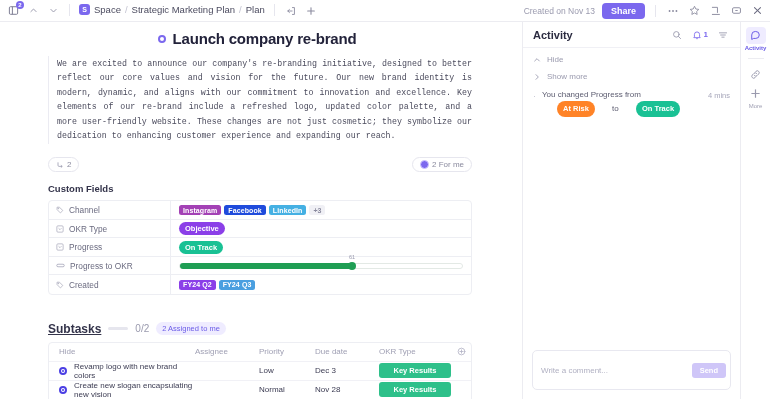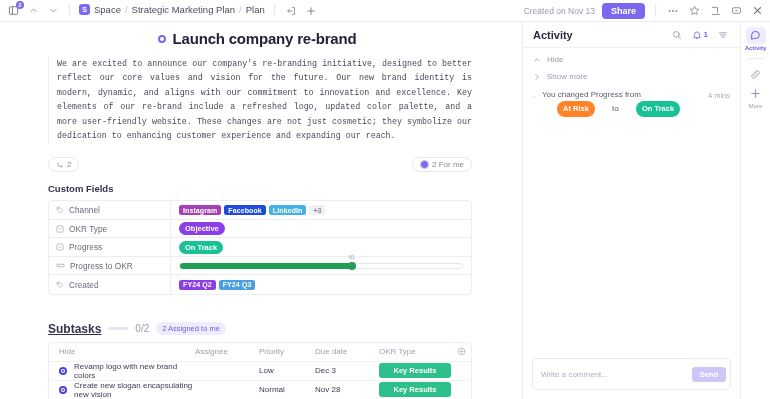--- a/index.html
+++ b/index.html
@@ -185,21 +185,21 @@
   .act-entry { display: flex; gap: 6px; font-size: 8px; color: #5c5c70; line-height: 12px; }
   .entry-bullet { color: #c4c4d2; flex: 0 0 auto; padding-top: 1px; font-size: 9px; }
   .entry-text { flex: 1; }
   .entry-text .tag-round { display: inline-block; vertical-align: middle; margin: 0 15px; }
   .entry-time { flex: 0 0 auto; color: #a8a8bb; font-size: 7.5px; padding-top: 1px; }
 
   .comment-bar { padding: 7px 9px 9px 9px; }
   .comment-box {
     display: flex; align-items: center;
     border: 1px solid #e8e8f0; border-radius: 5px;
-    height: 32px; padding: 0 4px 0 8px; background: #fff;
+    height: 40px; padding: 0 4px 0 8px; background: #fff;
   }
   .comment-input { flex: 1; border: none; outline: none; font-size: 8px; color: #3b3b52;
                    font-family: "Liberation Sans", sans-serif; background: transparent; }
   .comment-input::placeholder { color: #b0b0c2; }
   .send-btn { background: #cfc6f8; color: #fff; font-size: 7.5px; font-weight: 600;
               padding: 3px 8px; border-radius: 3px; }
 
   
   .rail {
     flex: 0 0 30px; border-left: 1px solid #ececf1;

